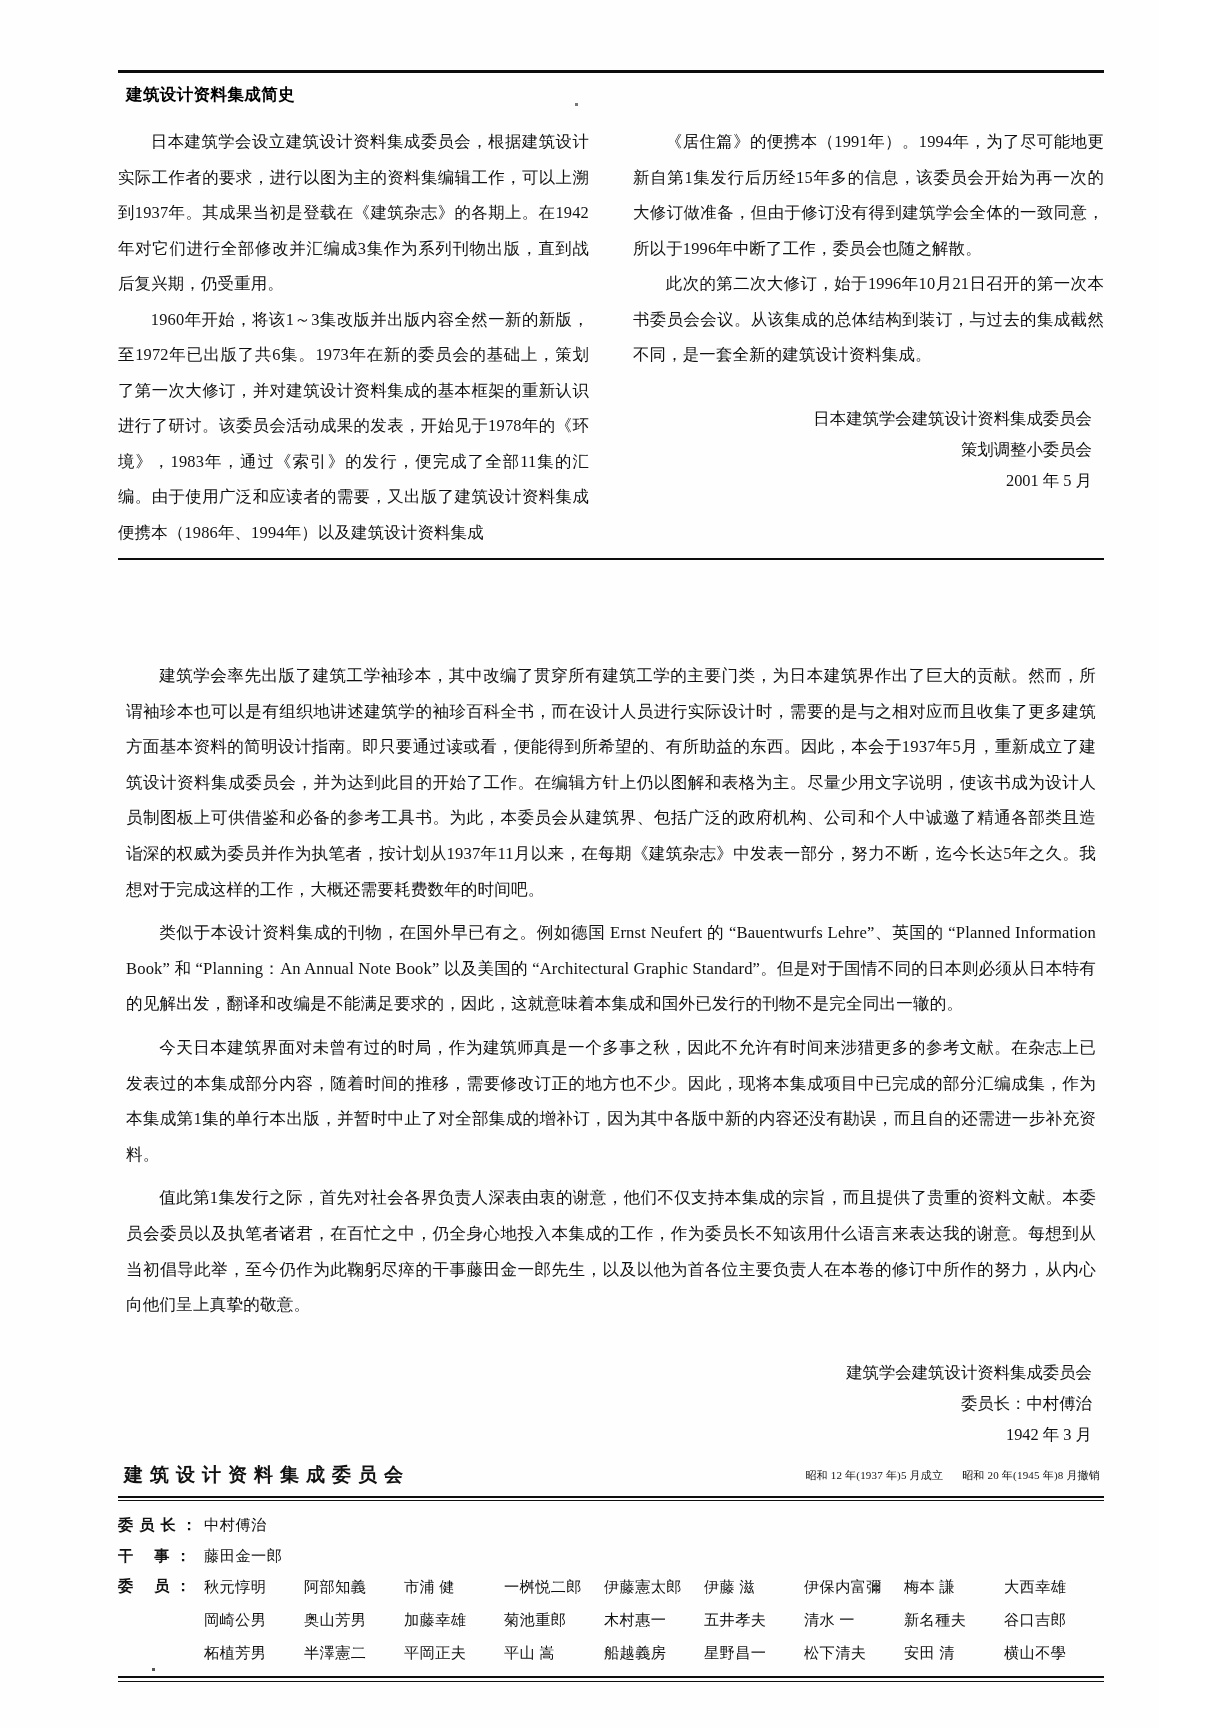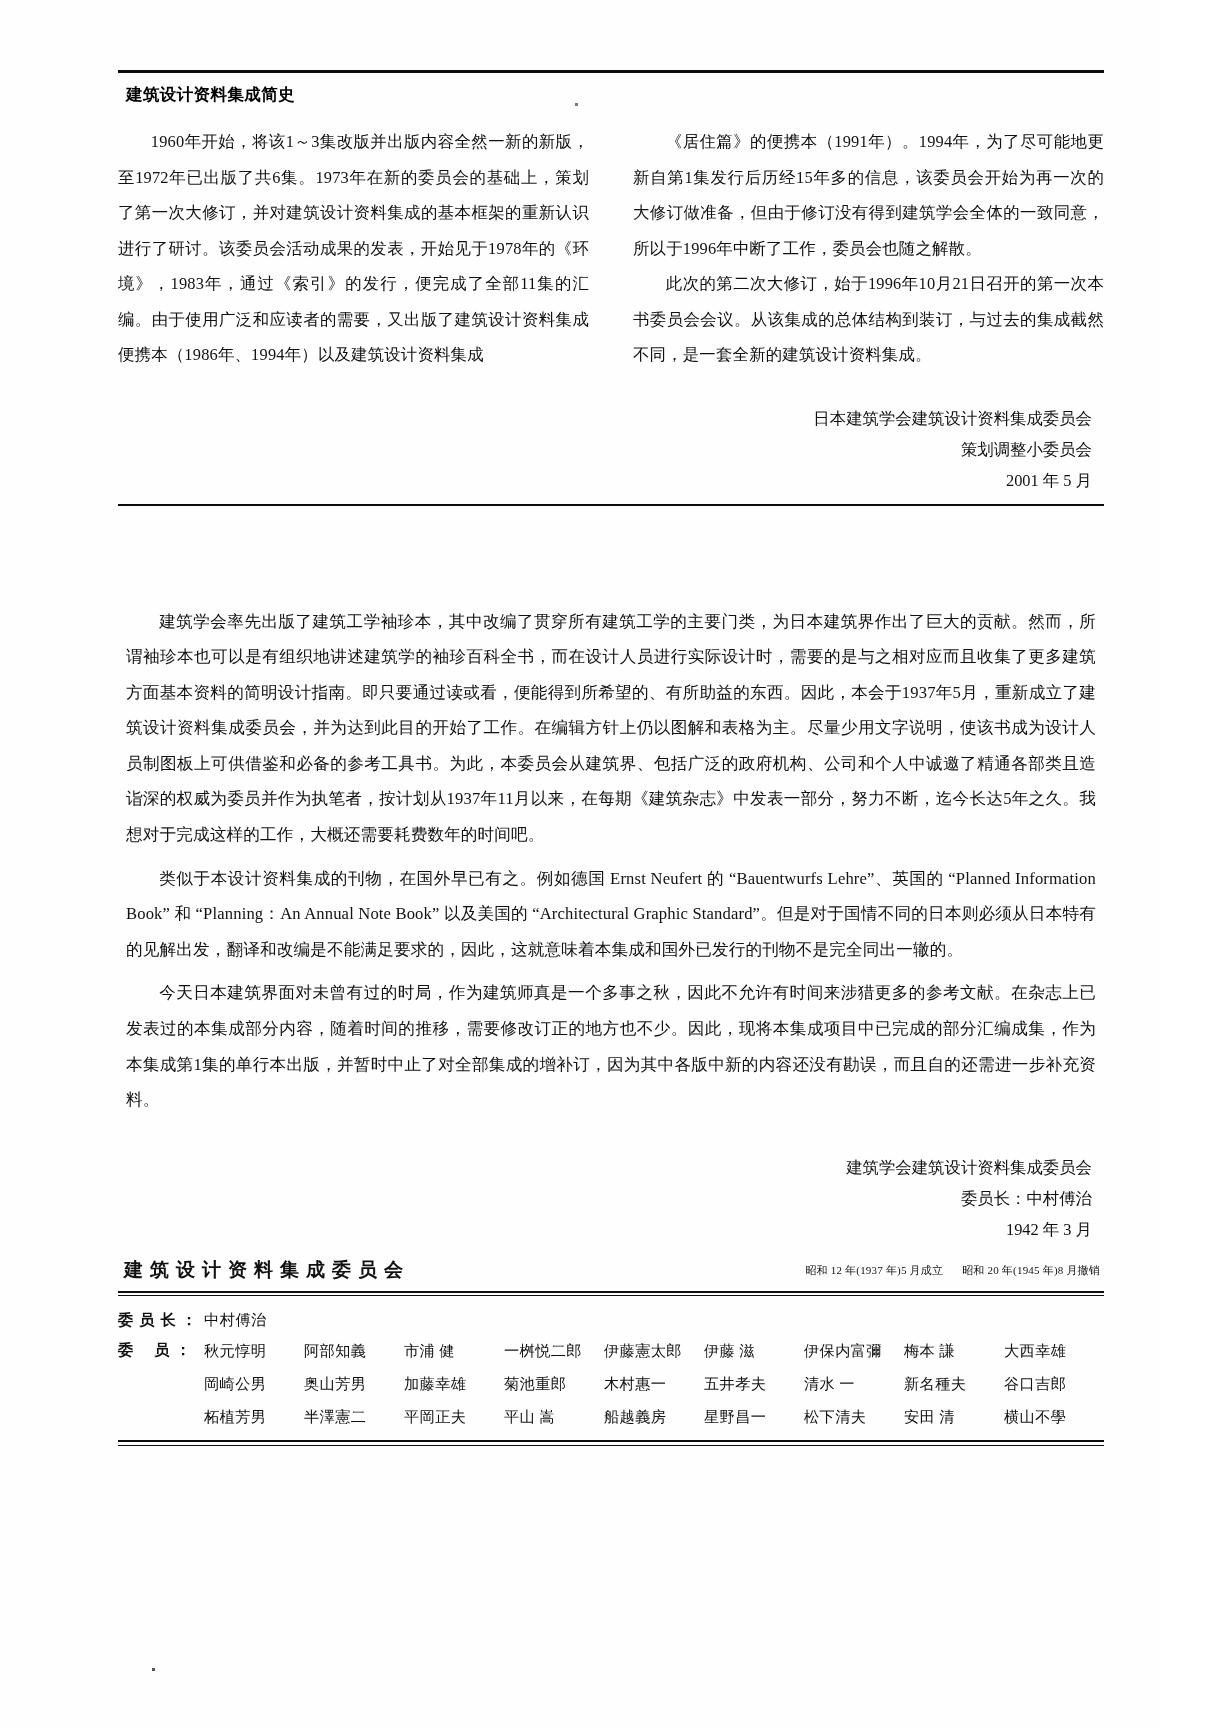--- a/index.html
+++ b/index.html
@@ -193,20 +193,21 @@
   <div class="right-dot"></div>
 
   <div class="content">
 
     <div class="rule-thick"></div>
 
     <div class="sec-head">建筑设计资料集成简史</div>
 
     <div class="twocol">
       <div class="col">
+        <p>日本建筑学会设立建筑设计资料集成委员会，根据建筑设计实际工作者的要求，进行以图为主的资料集编辑工作，可以上溯到1937年。其成果当初是登载在《建筑杂志》的各期上。在1942年对它们进行全部修改并汇编成3集作为系列刊物出版，直到战后复兴期，仍受重用。</p>
         <p>1960年开始，将该1～3集改版并出版内容全然一新的新版，至1972年已出版了共6集。1973年在新的委员会的基础上，策划了第一次大修订，并对建筑设计资料集成的基本框架的重新认识进行了研讨。该委员会活动成果的发表，开始见于1978年的《环境》，1983年，通过《索引》的发行，便完成了全部11集的汇编。由于使用广泛和应读者的需要，又出版了建筑设计资料集成便携本（1986年、1994年）以及建筑设计资料集成</p>
       </div>
       <div class="col">
         <p>《居住篇》的便携本（1991年）。1994年，为了尽可能地更新自第1集发行后历经15年多的信息，该委员会开始为再一次的大修订做准备，但由于修订没有得到建筑学会全体的一致同意，所以于1996年中断了工作，委员会也随之解散。</p>
         <p>此次的第二次大修订，始于1996年10月21日召开的第一次本书委员会会议。从该集成的总体结构到装订，与过去的集成截然不同，是一套全新的建筑设计资料集成。</p>
 
         <div class="sig">
           <div>日本建筑学会建筑设计资料集成委员会</div>
           <div>策划调整小委员会</div>
           <div>2001 年 5 月</div>
@@ -217,20 +218,21 @@
     <div class="spacer-8"></div>
     <div class="rule-med"></div>
 
     <div class="spacer-76"></div>
 
 
     <div class="prose" style="margin-top:22px;">
       <p>建筑学会率先出版了建筑工学袖珍本，其中改编了贯穿所有建筑工学的主要门类，为日本建筑界作出了巨大的贡献。然而，所谓袖珍本也可以是有组织地讲述建筑学的袖珍百科全书，而在设计人员进行实际设计时，需要的是与之相对应而且收集了更多建筑方面基本资料的简明设计指南。即只要通过读或看，便能得到所希望的、有所助益的东西。因此，本会于1937年5月，重新成立了建筑设计资料集成委员会，并为达到此目的开始了工作。在编辑方针上仍以图解和表格为主。尽量少用文字说明，使该书成为设计人员制图板上可供借鉴和必备的参考工具书。为此，本委员会从建筑界、包括广泛的政府机构、公司和个人中诚邀了精通各部类且造诣深的权威为委员并作为执笔者，按计划从1937年11月以来，在每期《建筑杂志》中发表一部分，努力不断，迄今长达5年之久。我想对于完成这样的工作，大概还需要耗费数年的时间吧。</p>
       <p>类似于本设计资料集成的刊物，在国外早已有之。例如德国 Ernst Neufert 的 “Bauentwurfs Lehre”、英国的 “Planned Information Book” 和 “Planning：An Annual Note Book” 以及美国的 “Architectural Graphic Standard”。但是对于国情不同的日本则必须从日本特有的见解出发，翻译和改编是不能满足要求的，因此，这就意味着本集成和国外已发行的刊物不是完全同出一辙的。</p>
       <p>今天日本建筑界面对未曾有过的时局，作为建筑师真是一个多事之秋，因此不允许有时间来涉猎更多的参考文献。在杂志上已发表过的本集成部分内容，随着时间的推移，需要修改订正的地方也不少。因此，现将本集成项目中已完成的部分汇编成集，作为本集成第1集的单行本出版，并暂时中止了对全部集成的增补订，因为其中各版中新的内容还没有勘误，而且自的还需进一步补充资料。</p>
+      <p>值此第1集发行之际，首先对社会各界负责人深表由衷的谢意，他们不仅支持本集成的宗旨，而且提供了贵重的资料文献。本委员会委员以及执笔者诸君，在百忙之中，仍全身心地投入本集成的工作，作为委员长不知该用什么语言来表达我的谢意。每想到从当初倡导此举，至今仍作为此鞠躬尽瘁的干事藤田金一郎先生，以及以他为首各位主要负责人在本卷的修订中所作的努力，从内心向他们呈上真挚的敬意。</p>
     </div>
 
     <div class="sig" style="margin-top:34px;">
       <div>建筑学会建筑设计资料集成委员会</div>
       <div>委员长：中村傅治</div>
       <div>1942 年 3 月</div>
     </div>
 
     <div class="committee-title-row">
       <div class="committee-title">建筑设计资料集成委员会</div>
@@ -243,20 +245,24 @@
     <div class="spacer-8"></div>
     <div class="rule-double"></div>
 
     <div class="roster">
 
       <div class="roster-row">
         <div class="roster-label">委员长：</div>
         <div class="roster-value">中村傅治</div>
       </div>
 
+      <div class="roster-row">
+        <div class="roster-label">干 事：</div>
+        <div class="roster-value">藤田金一郎</div>
+      </div>
 
       <div class="roster-row" style="align-items:flex-start;">
         <div class="roster-label">委 员：</div>
         <div class="names-grid">
           <div class="cell">秋元惇明</div>
           <div class="cell">阿部知義</div>
           <div class="cell">市浦 健</div>
           <div class="cell">一桝悦二郎</div>
           <div class="cell">伊藤憲太郎</div>
           <div class="cell">伊藤 滋</div>

